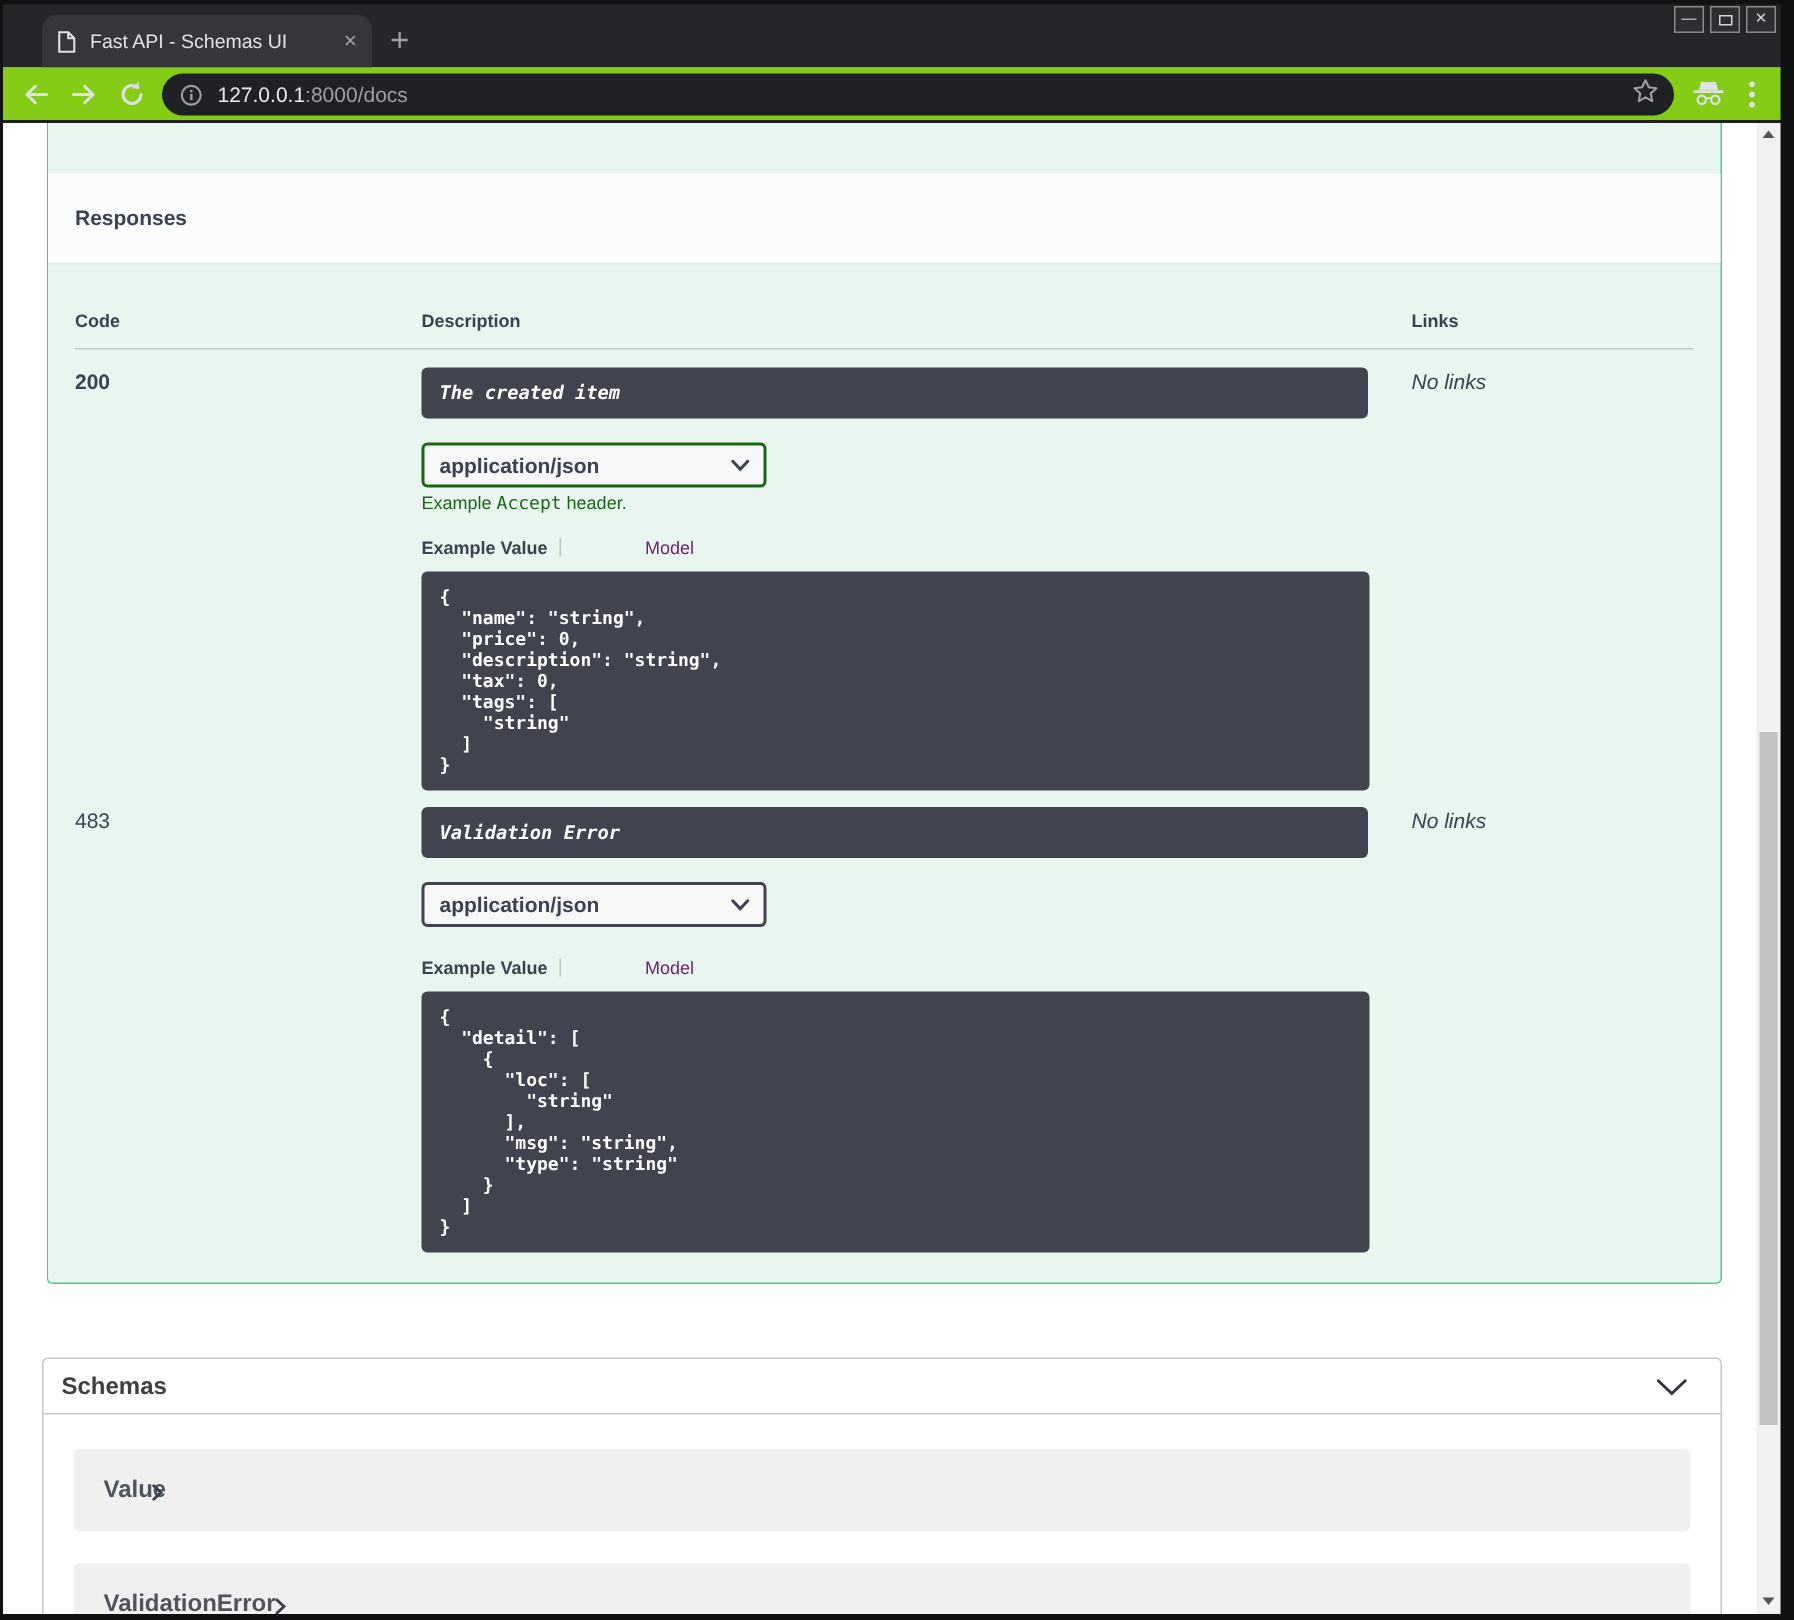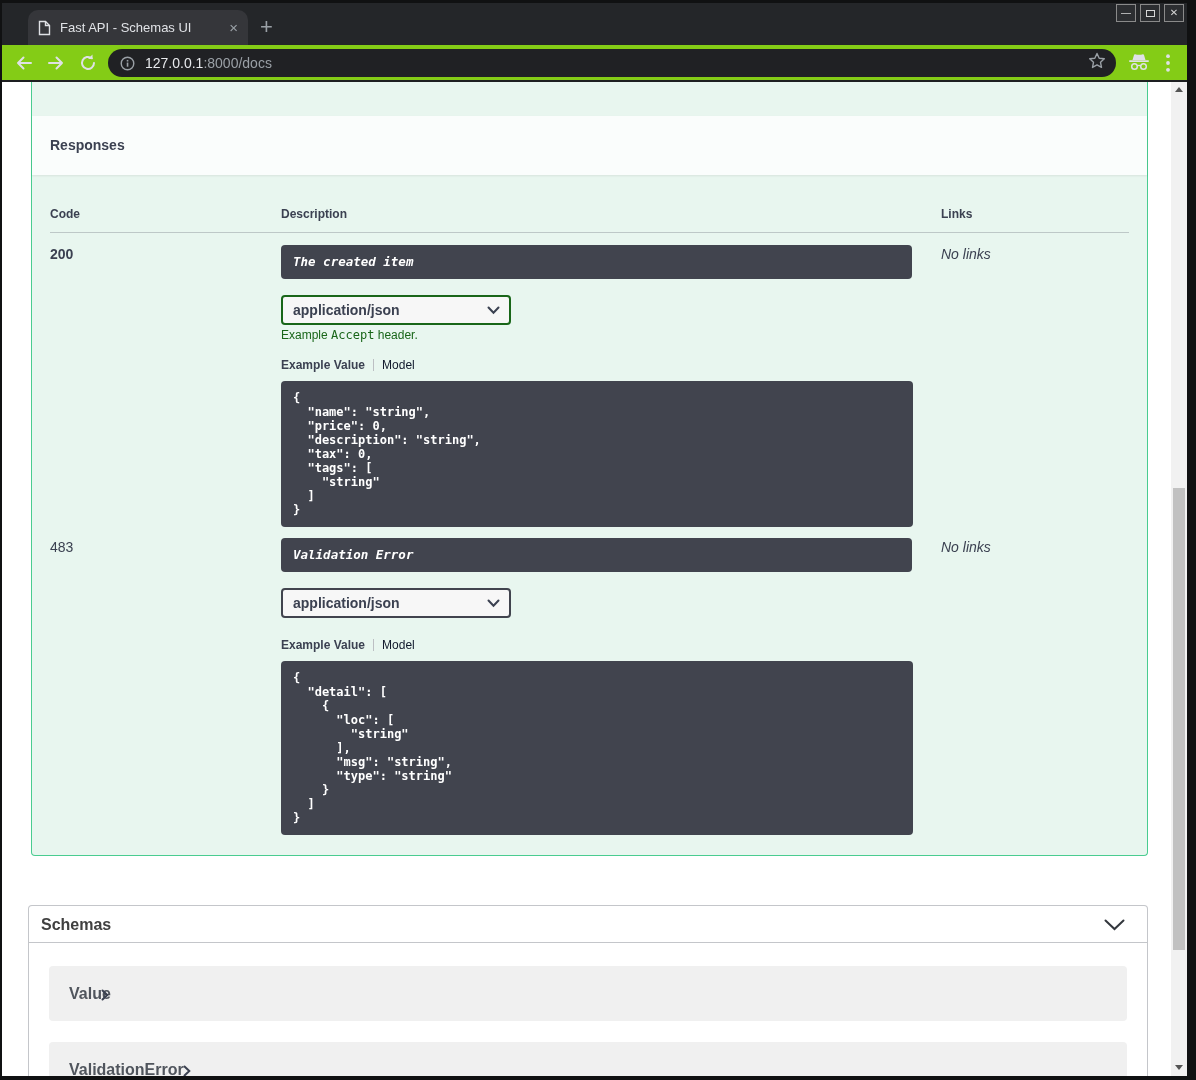--- a/index.html
+++ b/index.html
@@ -52,21 +52,21 @@
                font-size:14px; font-weight:bold; color:#3b4151; padding-left:10px; line-height:26px; }
   .mt-select.green { border:2px solid #196619; }
   .mt-select.dark  { border:2px solid #41444e; }
   .mt-select svg { position:absolute; right:9px; top:9px; }
   .accept-note { position:absolute; left:249px; font-size:12px; color:#196619; }
   .accept-note .mono { font-family:"DejaVu Sans Mono", monospace; }
   .tabrow { position:absolute; left:249px; font-size:12px; color:#3b4151; }
   .tab-example { font-weight:bold; color:#3b4151;margin-top:20px; }
   .tab-sep { display:inline-block; width:0; border-left:1px solid #bcbfc3; height:12px;
              margin:0 8px; vertical-align:-2px; }
-  .tab-model { color:#0f172a; }
+  .tab-model { color:#701a75;margin-left:48px; }
   .json-block { position:absolute; left:249px; width:632px; background:#41444e; border-radius:4px; }
   .json-block pre { padding:10px 12px; font-family:"DejaVu Sans Mono", monospace; font-size:12px;
                     line-height:14px; font-weight:bold; color:#fff; white-space:pre; }
 
   #r200-code { top:164px;font-weight:bold; } #r200-desc { top:163px; } #r200-links { top:164px; }
   #r200-select { top:213px; } #r200-note { top:246px; } #r200-tabs { top:276px; }
   #r200-json { top:299px; height:146px; }
   #r422-code { top:457px; } #r422-desc { top:456px; } #r422-links { top:457px; }
   #r422-select { top:506px; } #r422-tabs { top:556px; }
   #r422-json { top:579px; height:174px; }

